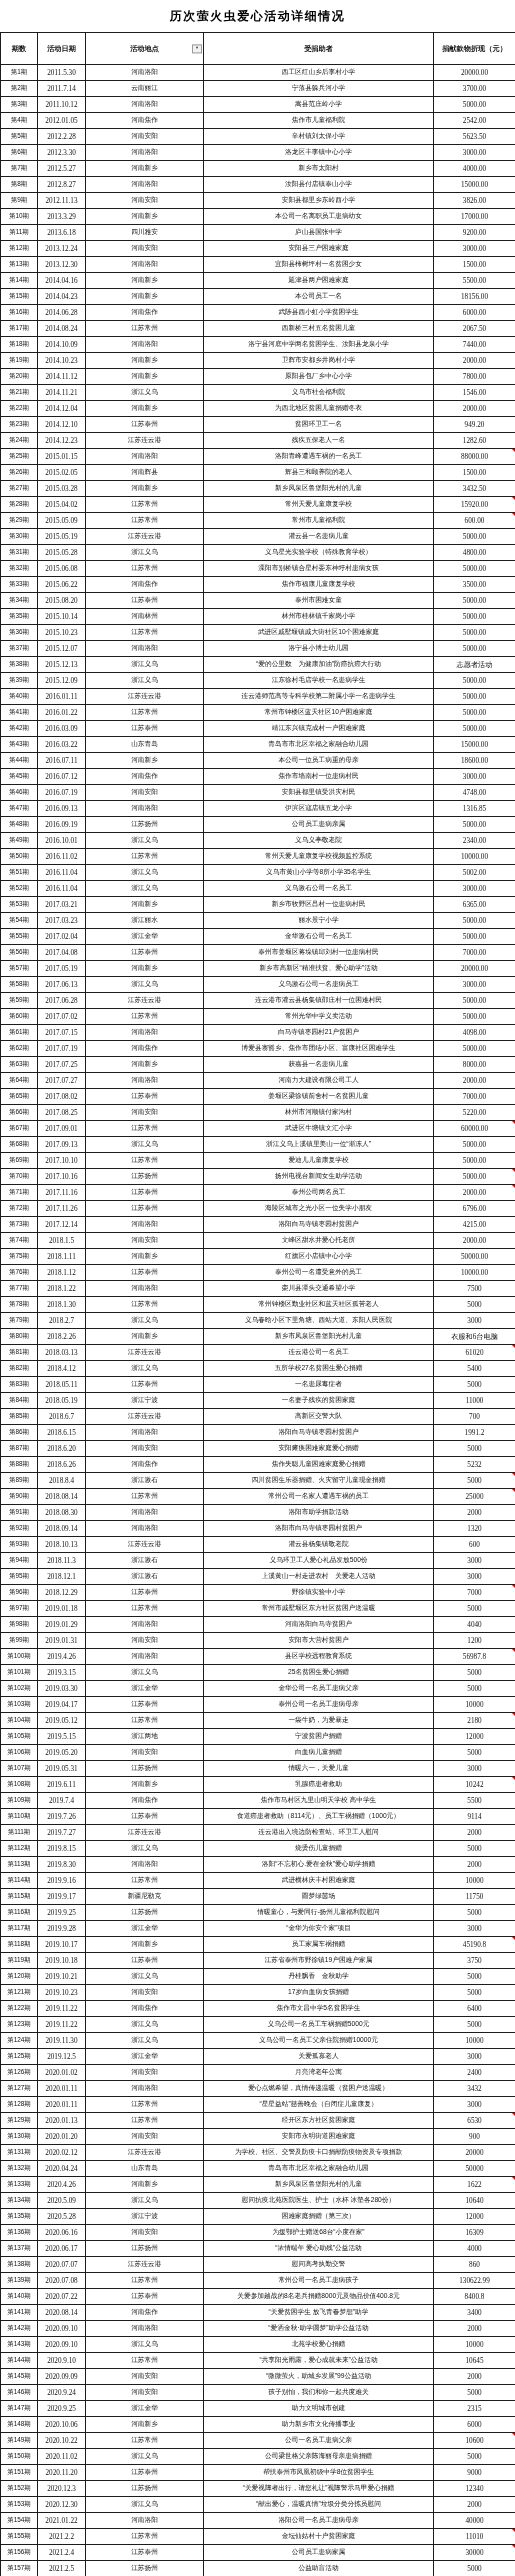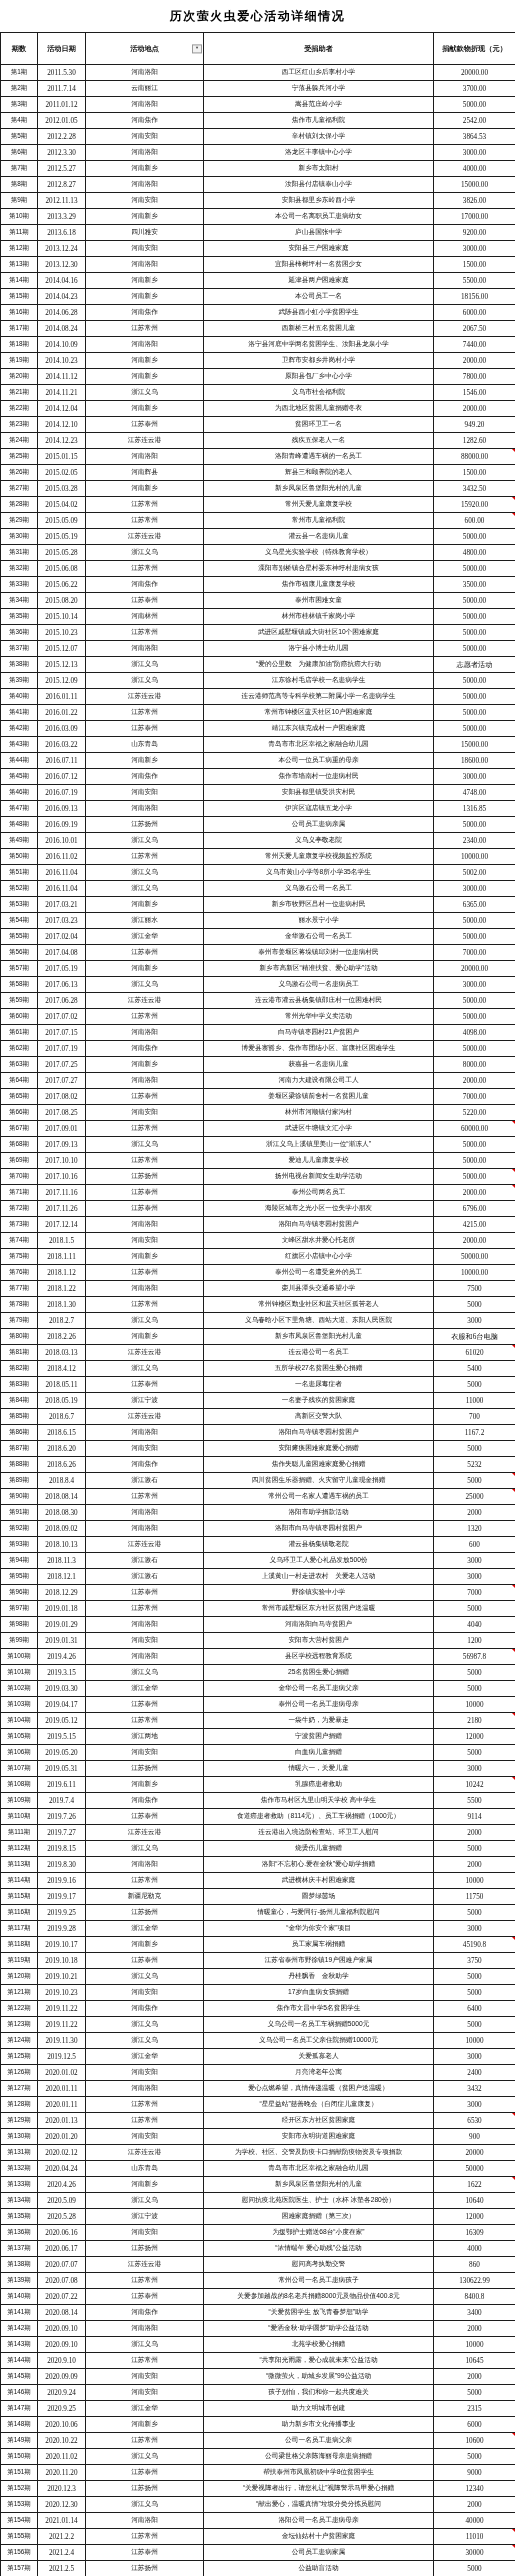--- a/index.html
+++ b/index.html
@@ -57,38 +57,38 @@
         </tr>
         <tr>
           <td class="c-issue">第2期</td>
           <td class="c-date">2011.7.14</td>
           <td class="c-location">云南丽江</td>
           <td class="c-recipient">宁蒗县躲兵河小学</td>
           <td class="c-amount">3700.00</td>
         </tr>
         <tr>
           <td class="c-issue">第3期</td>
-          <td class="c-date">2011.01.12</td>
+          <td class="c-date">2011.10.12</td>
           <td class="c-location">河南洛阳</td>
           <td class="c-recipient">嵩县范庄岭小学</td>
           <td class="c-amount">5000.00</td>
         </tr>
         <tr>
           <td class="c-issue">第4期</td>
           <td class="c-date">2012.01.05</td>
           <td class="c-location">河南焦作</td>
           <td class="c-recipient">焦作市儿童福利院</td>
           <td class="c-amount">2542.00</td>
         </tr>
         <tr>
           <td class="c-issue">第5期</td>
           <td class="c-date">2012.2.28</td>
           <td class="c-location">河南安阳</td>
           <td class="c-recipient">辛村镇刘太保小学</td>
-          <td class="c-amount">3864.53</td>
+          <td class="c-amount">5623.50</td>
         </tr>
         <tr>
           <td class="c-issue">第6期</td>
           <td class="c-date">2012.3.30</td>
           <td class="c-location">河南洛阳</td>
           <td class="c-recipient">洛龙区丰李镇中心小学</td>
           <td class="c-amount">3000.00</td>
         </tr>
         <tr>
           <td class="c-issue">第7期</td>
@@ -641,21 +641,21 @@
           <td class="c-date">2018.6.7</td>
           <td class="c-location">江苏连云港</td>
           <td class="c-recipient">高新区交警大队</td>
           <td class="c-amount">700</td>
         </tr>
         <tr>
           <td class="c-issue">第86期</td>
           <td class="c-date">2018.6.15</td>
           <td class="c-location">河南洛阳</td>
           <td class="c-recipient">洛阳白马寺镇枣园村贫困户</td>
-          <td class="c-amount">1167.2</td>
+          <td class="c-amount">1991.2</td>
         </tr>
         <tr>
           <td class="c-issue">第87期</td>
           <td class="c-date">2018.6.20</td>
           <td class="c-location">河南安阳</td>
           <td class="c-recipient">安阳瘫痪困难家庭爱心捐赠</td>
           <td class="c-amount">5000</td>
         </tr>
         <tr>
           <td class="c-issue">第88期</td>
@@ -680,21 +680,21 @@
         </tr>
         <tr>
           <td class="c-issue">第91期</td>
           <td class="c-date">2018.08.30</td>
           <td class="c-location">河南洛阳</td>
           <td class="c-recipient">洛阳市助学捐款活动</td>
           <td class="c-amount">2000</td>
         </tr>
         <tr>
           <td class="c-issue">第92期</td>
-          <td class="c-date">2018.09.02</td>
+          <td class="c-date">2018.09.14</td>
           <td class="c-location">河南洛阳</td>
           <td class="c-recipient">洛阳市白马寺镇枣园村贫困户</td>
           <td class="c-amount">1320</td>
         </tr>
         <tr>
           <td class="c-issue">第93期</td>
           <td class="c-date">2018.10.13</td>
           <td class="c-location">江苏连云港</td>
           <td class="c-recipient">灌云县杨集镇敬老院</td>
           <td class="c-amount">600</td>
@@ -1114,21 +1114,21 @@
         </tr>
         <tr>
           <td class="c-issue">第153期</td>
           <td class="c-date">2020.12.30</td>
           <td class="c-location">浙江义乌</td>
           <td class="c-recipient">“献出爱心，温暖真情”垃圾分类分拣员慰问</td>
           <td class="c-amount">2000</td>
         </tr>
         <tr>
           <td class="c-issue">第154期</td>
-          <td class="c-date">2021.01.14</td>
+          <td class="c-date">2021.01.22</td>
           <td class="c-location">河南洛阳</td>
           <td class="c-recipient">洛阳公司一名员工患病母亲</td>
           <td class="c-amount">40000</td>
         </tr>
         <tr>
           <td class="c-issue">第155期</td>
           <td class="c-date">2021.2.2</td>
           <td class="c-location">江苏常州</td>
           <td class="c-recipient">金坛仙姑村十户贫困家庭</td>
           <td class="c-amount">11010<span class="note-marker"></span></td>

